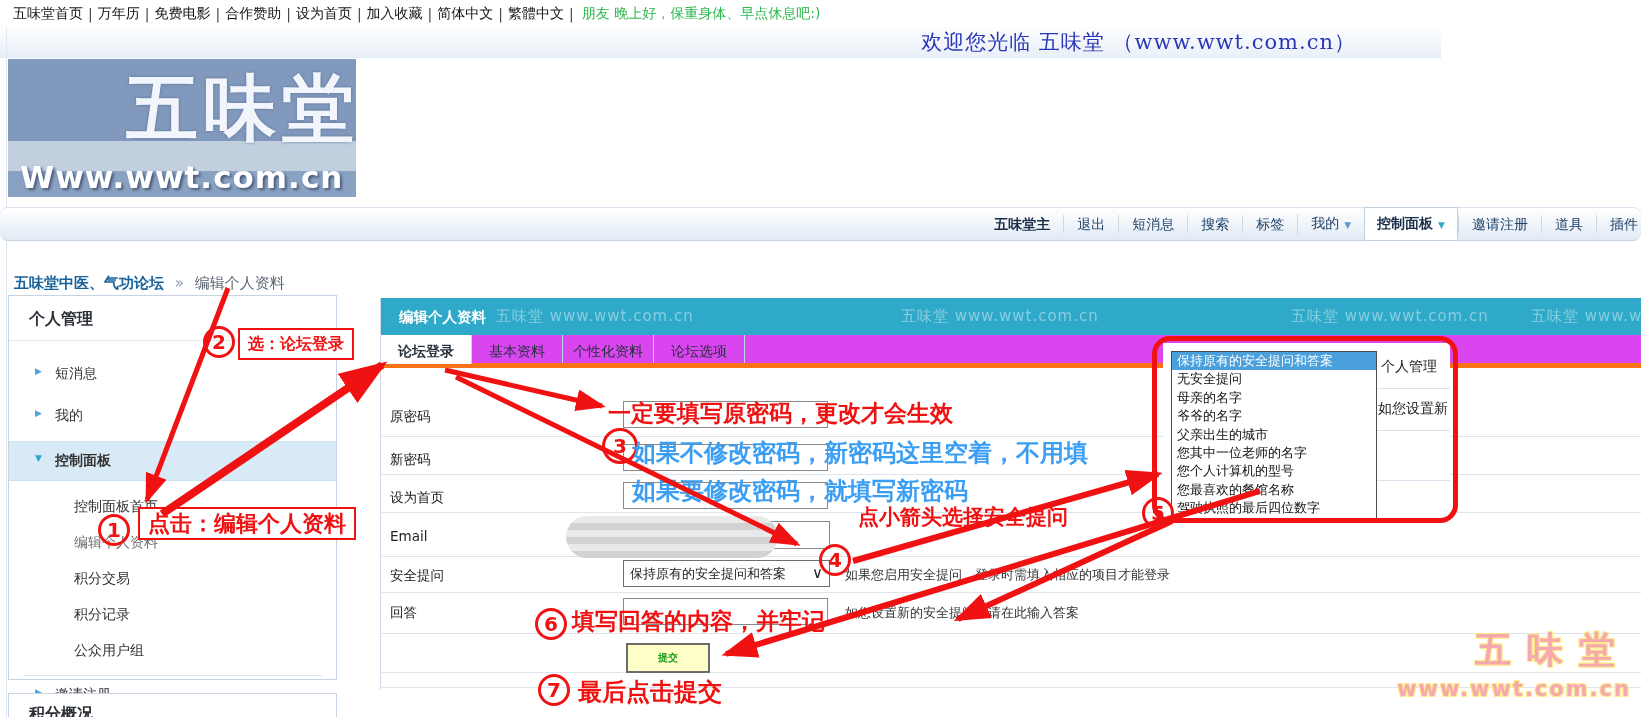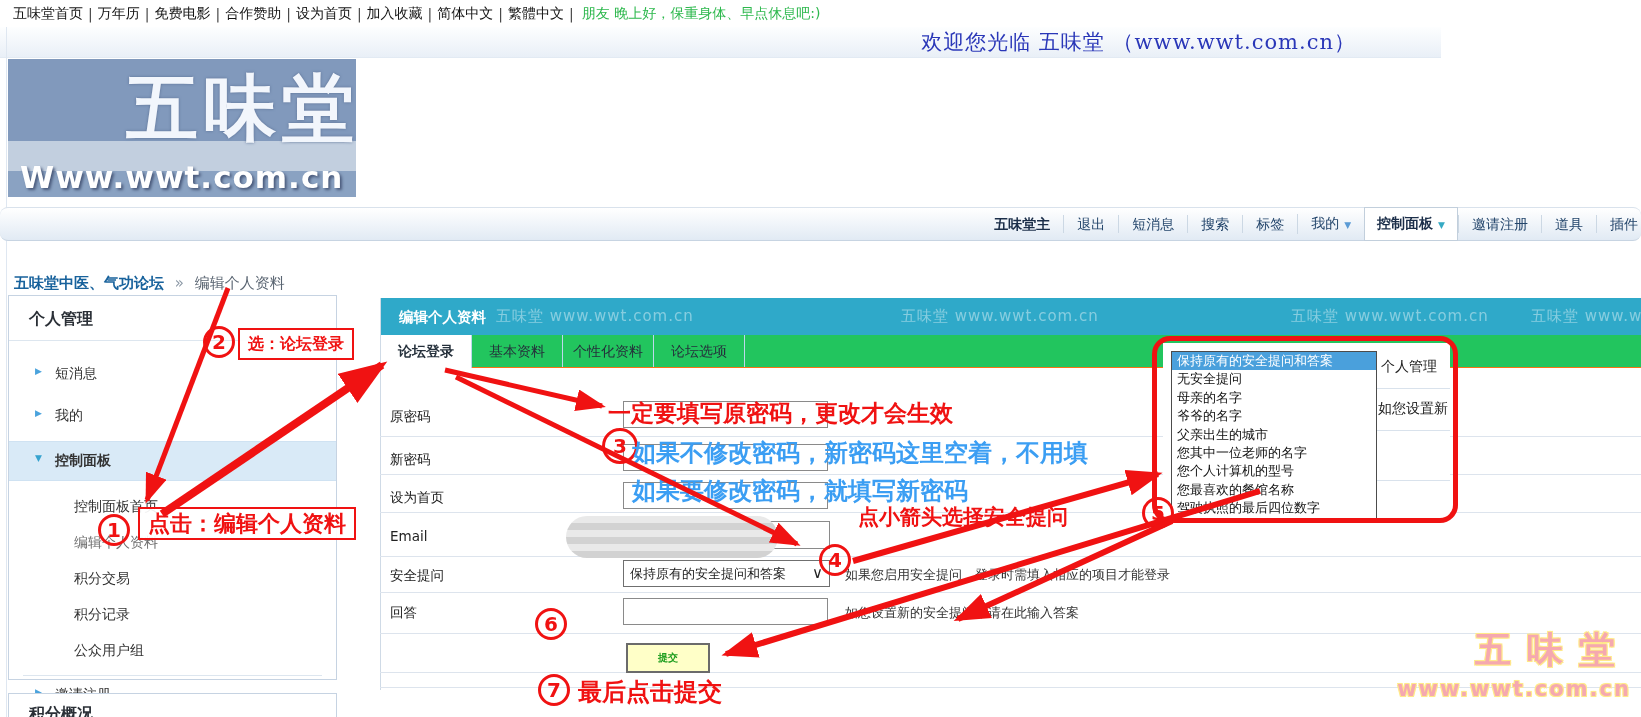--- a/index.html
+++ b/index.html
@@ -60,21 +60,21 @@
   .ssub.dim { color:#6f6f6f; }
   .sdivider { margin:6px 14px 0 14px; border-top:1px solid #dde6ef; }
   .sidebar2 { position:absolute; left:8px; top:693px; width:329px; height:40px; background:#fff; border:1px solid #c6d3e2; }
   .sidebar2 .hdr2 { padding:10px 0 0 20px; font-size:16px; font-weight:bold; color:#2a2f36; }
 
   
   .panel { position:absolute; left:380px; top:298px; width:1261px; height:392px; background:#fff; border-left:1px solid #cfdae6; }
   .phead { position:absolute; left:0; top:0; width:1261px; height:37px; background:#2fa9c9; }
   .phead .ptitle { position:absolute; left:18px; top:10px; font-size:14.5px; font-weight:bold; color:#fff; }
   .phead .wm { position:absolute; top:9px; font-size:15px; color:rgba(255,255,255,.42); letter-spacing:1px; white-space:nowrap; }
-  .tabstrip { position:absolute; left:0; top:37px; width:1261px; height:33px; background:#22c55e; border-bottom:1px solid #f97316; display:flex; }
+  .tabstrip { position:absolute; left:0; top:37px; width:1261px; height:33px; background:#d946ef; border-bottom:5px solid #f97316; display:flex; }
   .tab { width:91px; text-align:center; line-height:32px; font-size:14px; color:#25303b; cursor:pointer; border-right:1px solid #bcd8ec; }
   .tab.active { background:#fff; font-weight:bold; margin-bottom:-1px; border-right:1px solid #bcd8ec; }
 
   .hr { position:absolute; left:380px; width:1261px; height:1px; background:#dde4ed; }
   .flabel { position:absolute; left:390px; font-size:13.5px; color:#222; }
   .finput { position:absolute; left:623px; width:205px; height:27px; border:1px solid #8a8a8a; background:#fff; font-size:13px; padding:0 5px; font-family:"DejaVu Sans", sans-serif; }
   .fhelp { position:absolute; font-size:13px; color:#333; white-space:nowrap; }
 
   .fselect { position:absolute; left:623px; top:560px; width:207px; height:27px; border:1px solid #6f6f6f; background:#fff;
              font-size:13px; color:#1c1c1c; line-height:25px; padding-left:6px; cursor:pointer; }
@@ -275,20 +275,21 @@
 
   <div class="circle" style="left:602px; top:428px; width:36px; height:36px; line-height:31px">3</div>
   <div class="rtext" style="left:608px; top:398px; font-size:23px">一定要填写原密码，更改才会生效</div>
 
   <div class="circle" style="left:819px; top:544px">4</div>
   <div class="rtext" style="left:858px; top:503px; font-size:21px">点小箭头选择安全提问</div>
 
   <div class="circle" style="left:1142px; top:497px; z-index:46">5</div>
 
   <div class="circle" style="left:535px; top:608px">6</div>
+  <div class="rtext" style="left:572px; top:606px; font-size:23px">填写回答的内容，并牢记</div>
 
   <div class="circle" style="left:538px; top:674px">7</div>
   <div class="rtext" style="left:578px; top:676px; font-size:24px">最后点击提交</div>
 
   <div class="btext" style="left:632px; top:437px; font-size:24px">如果不修改密码，新密码这里空着，不用填</div>
   <div class="btext" style="left:632px; top:475px; font-size:24px">如果要修改密码，就填写新密码</div>
 
   <svg id="arrows" width="1641" height="717">
     <defs>
       <marker id="ah" markerWidth="6.5" markerHeight="5" refX="5.2" refY="2.2" orient="auto">

